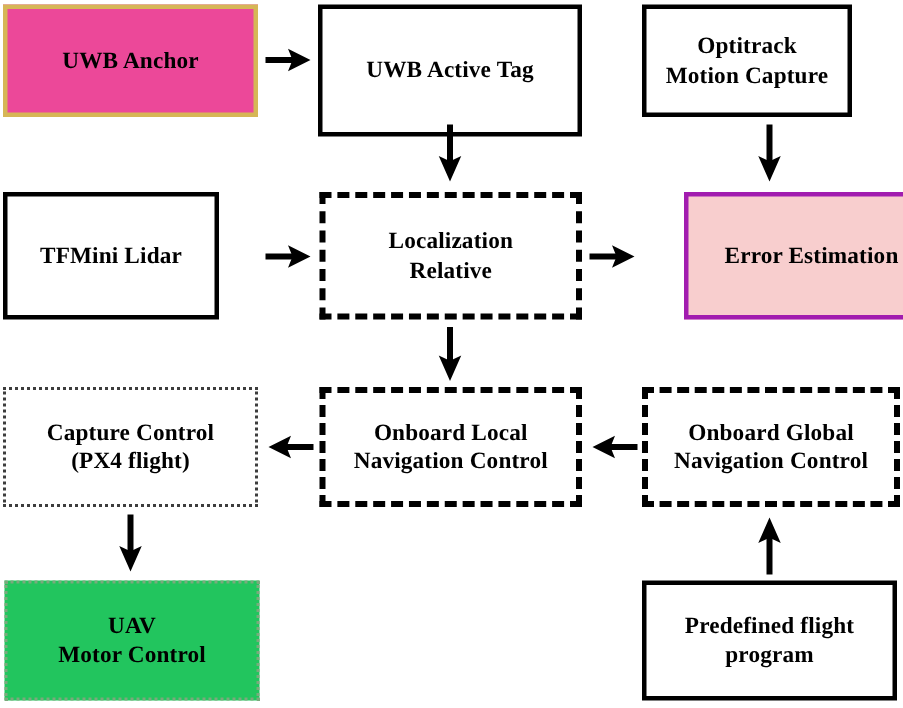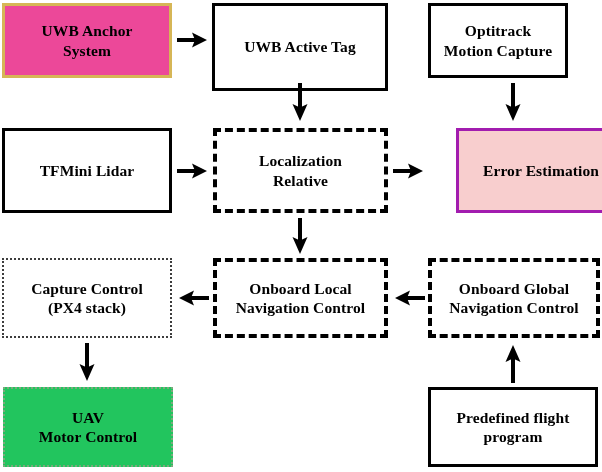--- a/index.html
+++ b/index.html
@@ -49,38 +49,37 @@
   .arrow svg{display:block;overflow:visible;}
 </style>
 </head>
 <body>
 
 <div id="canvas">
 
   <div class="node f-yellow b-solid-yellow" style="left:2px;top:3px;width:170px;height:75px;">
     <span class="lbl">
       <span>UWB Anchor</span>
-      <span>System</span>
     </span>
   </div>
 
   <div class="node f-white b-solid" style="left:212px;top:3px;width:176px;height:88px;justify-content:center;">
     <span class="lbl">
       <span>UWB Active Tag</span>
     </span>
   </div>
 
   <div class="node f-white b-solid" style="left:428px;top:3px;width:140px;height:75px;">
     <span class="lbl">
       <span>Optitrack</span>
       <span>Motion Capture</span>
     </span>
   </div>
 
-  <div class="node f-white b-solid" style="left:2px;top:128px;width:170px;height:85px;">
+  <div class="node f-white b-solid" style="left:2px;top:128px;width:144px;height:85px;">
     <span class="lbl">
       <span>TFMini Lidar</span>
     </span>
   </div>
 
   <div class="node f-white b-dash-heavy" style="left:213px;top:128px;width:175px;height:85px;">
     <span class="lbl">
       <span>Localization</span>
       <span>Relative</span>
     </span>
@@ -88,21 +87,21 @@
 
   <div class="node f-pink b-solid-red" style="left:428px;top:128px;width:170px;height:85px;">
     <span class="lbl">
       <span>Error Estimation</span>
     </span>
   </div>
 
   <div class="node f-white b-dot-fine" style="left:2px;top:258px;width:170px;height:80px;">
     <span class="lbl">
       <span>Capture Control</span>
-      <span>(PX4 stack)</span>
+      <span>(PX4 flight)</span>
     </span>
   </div>
 
   <div class="node f-white b-dash-heavy" style="left:213px;top:258px;width:175px;height:80px;">
     <span class="lbl">
       <span>Onboard Local</span>
       <span>Navigation Control</span>
     </span>
   </div>
 

